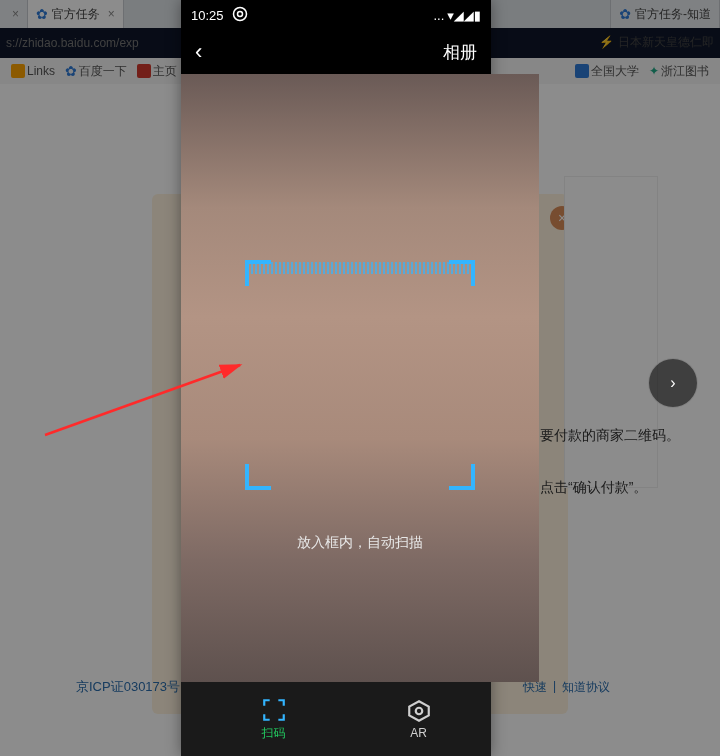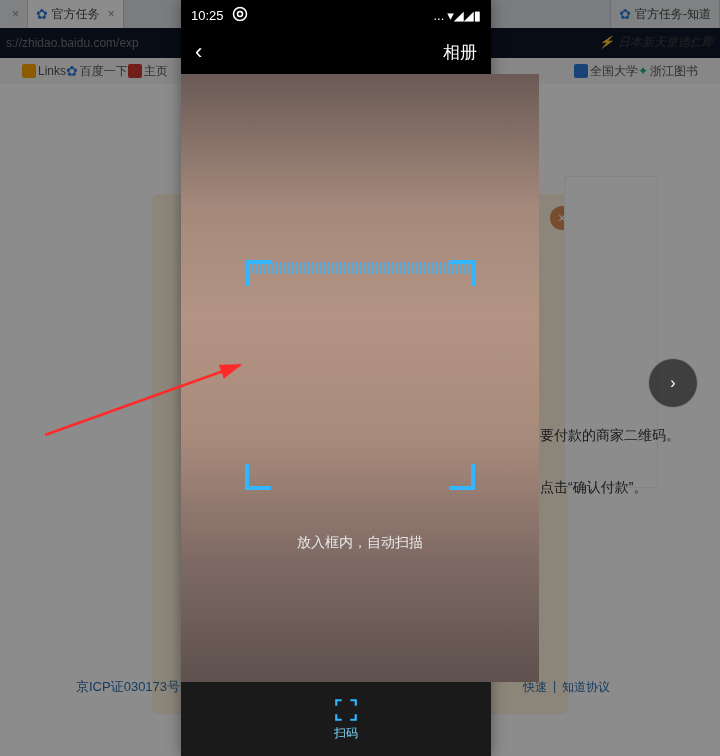--- a/index.html
+++ b/index.html
@@ -4,21 +4,21 @@
 <style>
   html,body{margin:0;padding:0;width:720px;height:756px;overflow:hidden;font-family:"Microsoft YaHei",Arial,sans-serif;background:#ffffff;}
   .bg{position:absolute;inset:0;background:#f8f8f8;}
   
   .tabstrip{position:absolute;top:0;left:0;right:0;height:28px;background:#dfe3e8;display:flex;align-items:center;font-size:12px;color:#444;}
   .tab{display:flex;align-items:center;height:28px;padding:0 8px;border-right:1px solid #c6cacf;background:#e8ecef;gap:4px;max-width:140px;}
   .tab.active{background:#ffffff;}
   .tab .close{color:#888;font-size:12px;margin-left:4px;}
   .addrbar{position:absolute;top:28px;left:0;right:0;height:30px;background:#0f172a;border-bottom:1px solid #dcdcdc;display:flex;align-items:center;font-size:12px;color:#666;padding:0 6px;gap:6px;}
   .addr-url{flex:0 0 auto;color:#777;}
-  .bookbar{position:absolute;top:58px;left:0;right:0;height:26px;background:#f6f6f6;border-bottom:4px solid #0c4a6e;display:flex;align-items:center;font-size:12px;color:#555;padding:0 22px;}
+  .bookbar{position:absolute;top:58px;left:0;right:0;height:26px;background:#f6f6f6;border-bottom:4px solid #0c4a6e;display:flex;align-items:center;font-size:12px;color:#555;padding:0 11px;gap:10px;}
   .bk{display:flex;align-items:center;gap:2px;}
   .bk .ico{width:14px;height:14px;display:inline-block;background:#ffa500;border-radius:2px;}
   
   .page-body{position:absolute;top:84px;left:0;right:0;bottom:0;background:#ffffff;}
   .right-texts{position:absolute;right:0;top:340px;width:180px;font-size:14px;color:#333;line-height:1.7;padding-left:44px;}
   .right-texts div{margin-bottom:28px;white-space:nowrap;}
   .footer-links{position:absolute;left:76px;bottom:60px;font-size:13px;color:#2b6dad;display:flex;gap:8px;}
   
   .dim{position:absolute;inset:0;background:rgba(0,0,0,0.45);pointer-events:none;}
   
@@ -31,33 +31,33 @@
   .scanframe{position:absolute;left:64px;top:186px;width:230px;height:230px;}
   .corner{position:absolute;width:22px;height:22px;border:4px solid #33b5ff;}
   .corner.tl{top:0;left:0;border-right:none;border-bottom:none;}
   .corner.tr{top:0;right:0;border-left:none;border-bottom:none;}
   .corner.bl{bottom:0;left:0;border-right:none;border-top:none;}
   .corner.br{bottom:0;right:0;border-left:none;border-top:none;}
   .scanline{position:absolute;top:2px;left:2px;right:2px;height:12px;background:repeating-linear-gradient(90deg,#33b5ff 0 2px,transparent 2px 4px);opacity:.7;}
   .hint{position:absolute;left:0;right:0;top:460px;text-align:center;color:#e8e8e8;font-size:14px;}
   .bottombar{position:absolute;bottom:0;left:0;right:0;height:74px;background:#1a1a1a;display:flex;}
   .tabbtn{flex:1;display:flex;flex-direction:column;align-items:center;justify-content:center;color:#cfcfcf;font-size:12px;gap:2px;}
-  .tabbtn.active{color:#7dd3fc;margin-left:20px;}
+  .tabbtn.active{color:#22c55e;margin-left:20px;}
   .tabbtn svg{width:26px;height:26px;}
   
   .circ-next{position:absolute;right:22px;top:358px;width:48px;height:48px;border-radius:50%;background:rgba(0,0,0,.55);display:flex;align-items:center;justify-content:center;color:#fff;border:1px solid rgba(255,255,255,.35);}
   
   .arrow-svg{position:absolute;left:40px;top:270px;pointer-events:none;}
   
   .orange-card{position:absolute;left:152px;top:110px;width:416px;height:520px;background:#fff3de;border-radius:6px;}
   .orange-card .closex{position:absolute;right:-6px;top:12px;width:24px;height:24px;border-radius:12px;background:#d98c58;color:#fff;display:flex;align-items:center;justify-content:center;font-size:14px;}
   
   .side-panel{position:absolute;right:62px;top:92px;width:92px;height:310px;background:#fff;border:1px solid #eee;}
   
-  .news{position:absolute;right:6px;top:34px;font-size:12px;color:#444;font-style:italic;}
+  .news{position:absolute;right:6px;top:34px;font-size:12px;color:#444;}
   .bolt{color:#18a457;margin-right:4px;}
   
   .red-ico{background:#d23a2e;border-radius:2px;width:14px;height:14px;display:inline-block;}
   .blue-ico{background:#2f7bd8;border-radius:2px;width:14px;height:14px;display:inline-block;}
   .paw{color:#2f7bd8;font-size:14px;}
 </style>
 </head>
 <body>
 
 <div class="bg">
@@ -164,20 +164,27 @@
        </div>
        <div class="hint">放入框内，自动扫描</div>
     </div>
     <div class="bottombar">
       <div class="tabbtn active">
         <svg viewBox="0 0 24 24">
             <path fill="none" stroke="#33b5ff" stroke-width="2" d="M3 8V3h5 M21 8V3h-5 M3 16v5h5 M21 16v5h-5"></path>
           </svg>
         <span>扫码</span>
       </div>
+      <div class="tabbtn">
+        <svg viewBox="0 0 24 24">
+            <polygon points="12,3 21,8 21,16 12,21 3,16 3,8" fill="none" stroke="#cfcfcf" stroke-width="2"></polygon>
+            <circle cx="12" cy="12" r="3" fill="none" stroke="#cfcfcf" stroke-width="2"></circle>
+          </svg>
+        <span>AR</span>
+      </div>
     </div>
   </div>
 
   <svg class="arrow-svg" width="220" height="180">
     <defs>
       <marker id="ah" markerWidth="10" markerHeight="10" refX="8" refY="3" orient="auto">
         <path d="M0,0 L9,3 L0,6 Z" fill="#ff2a2a"></path>
       </marker>
     </defs>
     <line x1="5" y1="165" x2="200" y2="95" stroke="#ff2a2a" stroke-width="2.5" marker-end="url(#ah)"></line>

